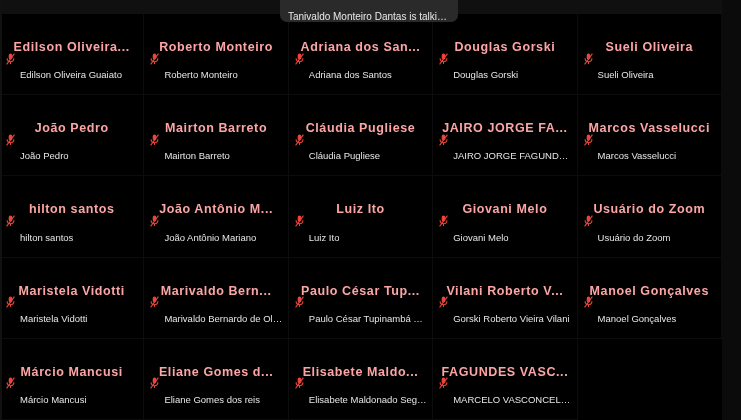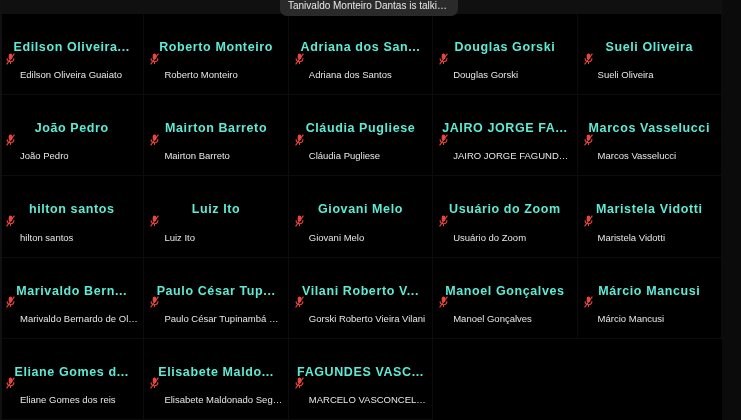--- a/index.html
+++ b/index.html
@@ -20,26 +20,26 @@
     height: 420px;
     background: #000000;
     overflow: hidden;
   }
   
   #talking-banner {
     position: absolute;
     top: 0px;
     left: 280px;
     width: 178px;
-    height: 16px;
+    height: 22px;
     background: #2a2a2a;
     border-bottom-left-radius: 7px;
     border-bottom-right-radius: 7px;
     display: flex;
-    align-items: flex-start;
+    align-items: flex-end;
     justify-content: center;
     z-index: 20;
   }
   #talking-banner .txt {
     font-size: 10px;
     color: #e8e8e8;
     white-space: nowrap;
     overflow: hidden;
     text-overflow: ellipsis;
     padding: 0 8px;
@@ -64,21 +64,21 @@
     overflow: hidden;
   }
   .cell .center-name {
     position: absolute;
     top: 26px;
     left: 0;
     right: 0;
     text-align: center;
     font-size: 12.5px;
     font-weight: bold;
-    color: #5eead4;
+    color: #fca5a5;
     letter-spacing: 0.6px;
     white-space: nowrap;
     overflow: hidden;
     text-overflow: ellipsis;
     padding: 0 6px;
     box-sizing: border-box;
   }
   .cell .footer {
     position: absolute;
     left: 6px;
@@ -296,20 +296,34 @@
               <rect x="2.7" y="0.6" width="3.6" height="6" rx="1.8" fill="#e8453c"></rect>
               <path d="M1.1 5.3 a3.4 3.4 0 0 0 6.8 0" fill="none" stroke="#e8453c" stroke-width="1.1"></path>
               <rect x="4.0" y="8.6" width="1.0" height="2.4" fill="#e8453c"></rect>
               <line x1="0.6" y1="11.4" x2="8.4" y2="0.6" stroke="#e8453c" stroke-width="1.1"></line>
             </svg>
           </span>
           <span class="label">hilton santos</span>
         </div>
       </div>
       <div class="cell">
+        <div class="center-name">João Antônio M...</div>
+        <div class="footer">
+          <span class="mic">
+            <svg width="9" height="12" viewBox="0 0 9 12">
+              <rect x="2.7" y="0.6" width="3.6" height="6" rx="1.8" fill="#e8453c"></rect>
+              <path d="M1.1 5.3 a3.4 3.4 0 0 0 6.8 0" fill="none" stroke="#e8453c" stroke-width="1.1"></path>
+              <rect x="4.0" y="8.6" width="1.0" height="2.4" fill="#e8453c"></rect>
+              <line x1="0.6" y1="11.4" x2="8.4" y2="0.6" stroke="#e8453c" stroke-width="1.1"></line>
+            </svg>
+          </span>
+          <span class="label">João Antônio Mariano</span>
+        </div>
+      </div>
+      <div class="cell">
         <div class="center-name">Luiz Ito</div>
         <div class="footer">
           <span class="mic">
             <svg width="9" height="12" viewBox="0 0 9 12">
               <rect x="2.7" y="0.6" width="3.6" height="6" rx="1.8" fill="#e8453c"></rect>
               <path d="M1.1 5.3 a3.4 3.4 0 0 0 6.8 0" fill="none" stroke="#e8453c" stroke-width="1.1"></path>
               <rect x="4.0" y="8.6" width="1.0" height="2.4" fill="#e8453c"></rect>
               <line x1="0.6" y1="11.4" x2="8.4" y2="0.6" stroke="#e8453c" stroke-width="1.1"></line>
             </svg>
           </span>

